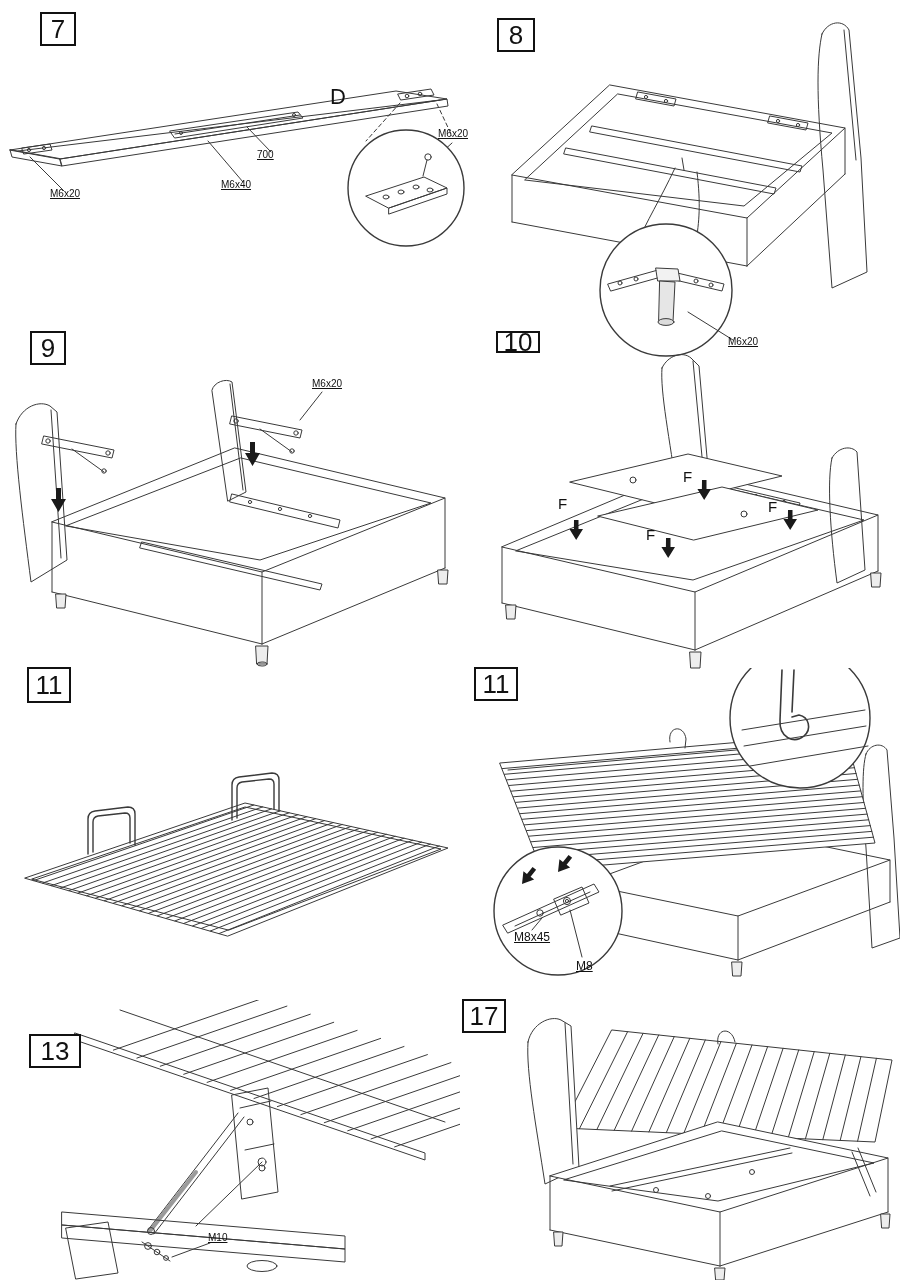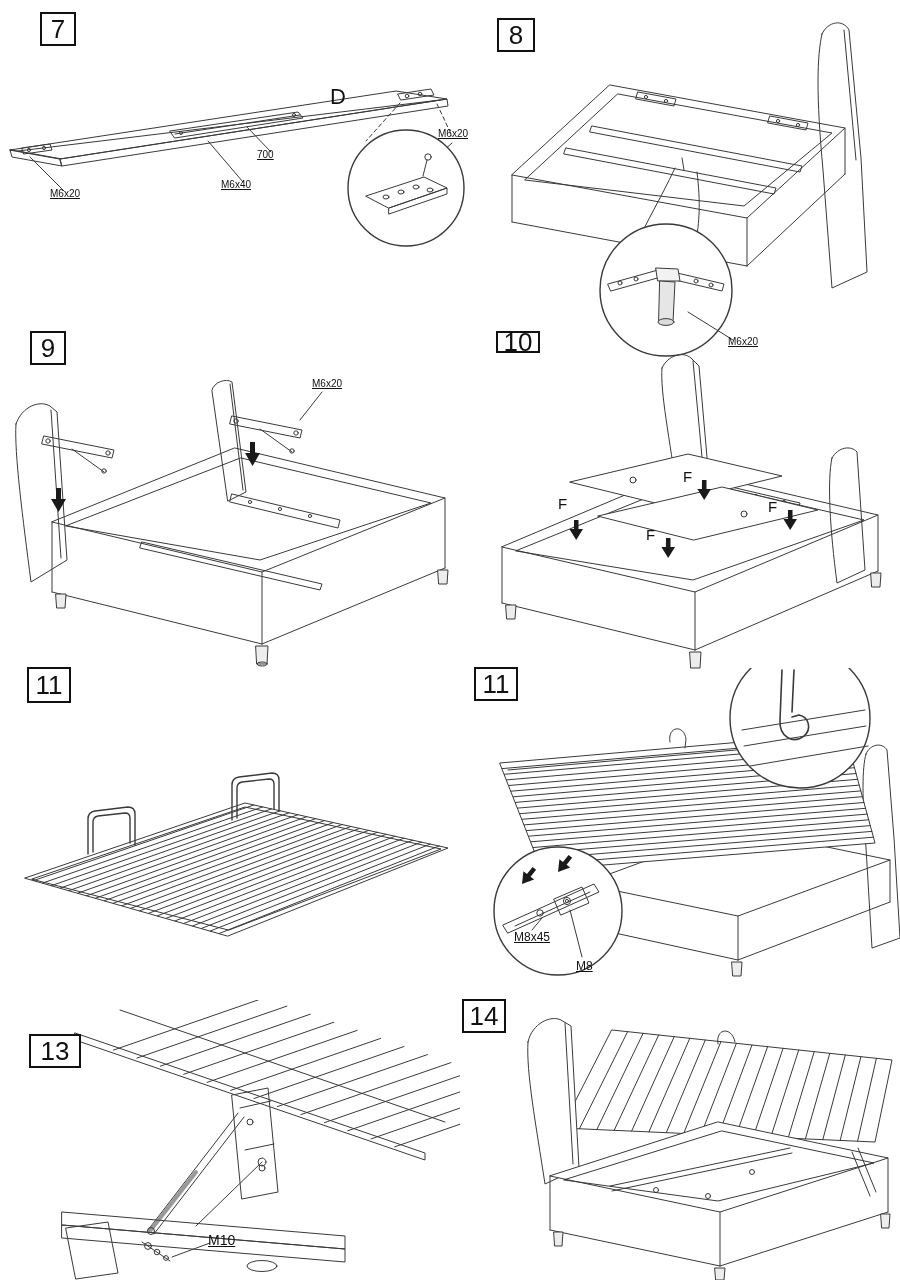--- a/index.html
+++ b/index.html
@@ -26,35 +26,35 @@
     position:absolute;
     font-size:10px;
     color:#111;
     white-space:nowrap;
     z-index:4;
   }
   .lbl.u { text-decoration:underline; }
   .lbl.big { font-size:22px; }
   .lbl.f { font-size:15px; }
   .lbl.tiny { font-size:12px; }
-  .lbl.small9 { font-size:14px; }
+  .lbl.small9 { font-size:10px; }
 </style>
 </head>
 <body>
 
 <div class="sheet">
 
   <div class="step-box" style="left:40px;top:12px;width:36px;height:34px">7</div>
   <div class="step-box" style="left:497px;top:18px;width:38px;height:34px">8</div>
   <div class="step-box" style="left:30px;top:331px;width:36px;height:34px">9</div>
   <div class="step-box" style="left:496px;top:331px;width:44px;height:22px">10</div>
   <div class="step-box" style="left:27px;top:667px;width:44px;height:36px">11</div>
   <div class="step-box" style="left:474px;top:667px;width:44px;height:34px">11</div>
   <div class="step-box" style="left:29px;top:1034px;width:52px;height:34px">13</div>
-  <div class="step-box" style="left:462px;top:999px;width:44px;height:34px">14</div>
+  <div class="step-box" style="left:462px;top:999px;width:44px;height:34px">17</div>
 
   <div class="panel" style="left:0;top:0;width:470px;height:330px">
     <svg width="470" height="330" viewBox="0 0 470 330" stroke="#3a3a3a" fill="none" stroke-width="1" stroke-linejoin="round" stroke-linecap="round">
       <g>
         <polygon points="10,150 396,91 447,99 60,159"></polygon>
         <polygon points="60,159 447,99 448,106 62,166"></polygon>
         <polygon points="10,150 12,157 62,166 60,159"></polygon>
         <line x1="18" y1="151" x2="440" y2="100"></line>
         <polygon points="22,148 50,144 52,150 24,154"></polygon>
         <circle cx="29" cy="150" r="1.6"></circle>

